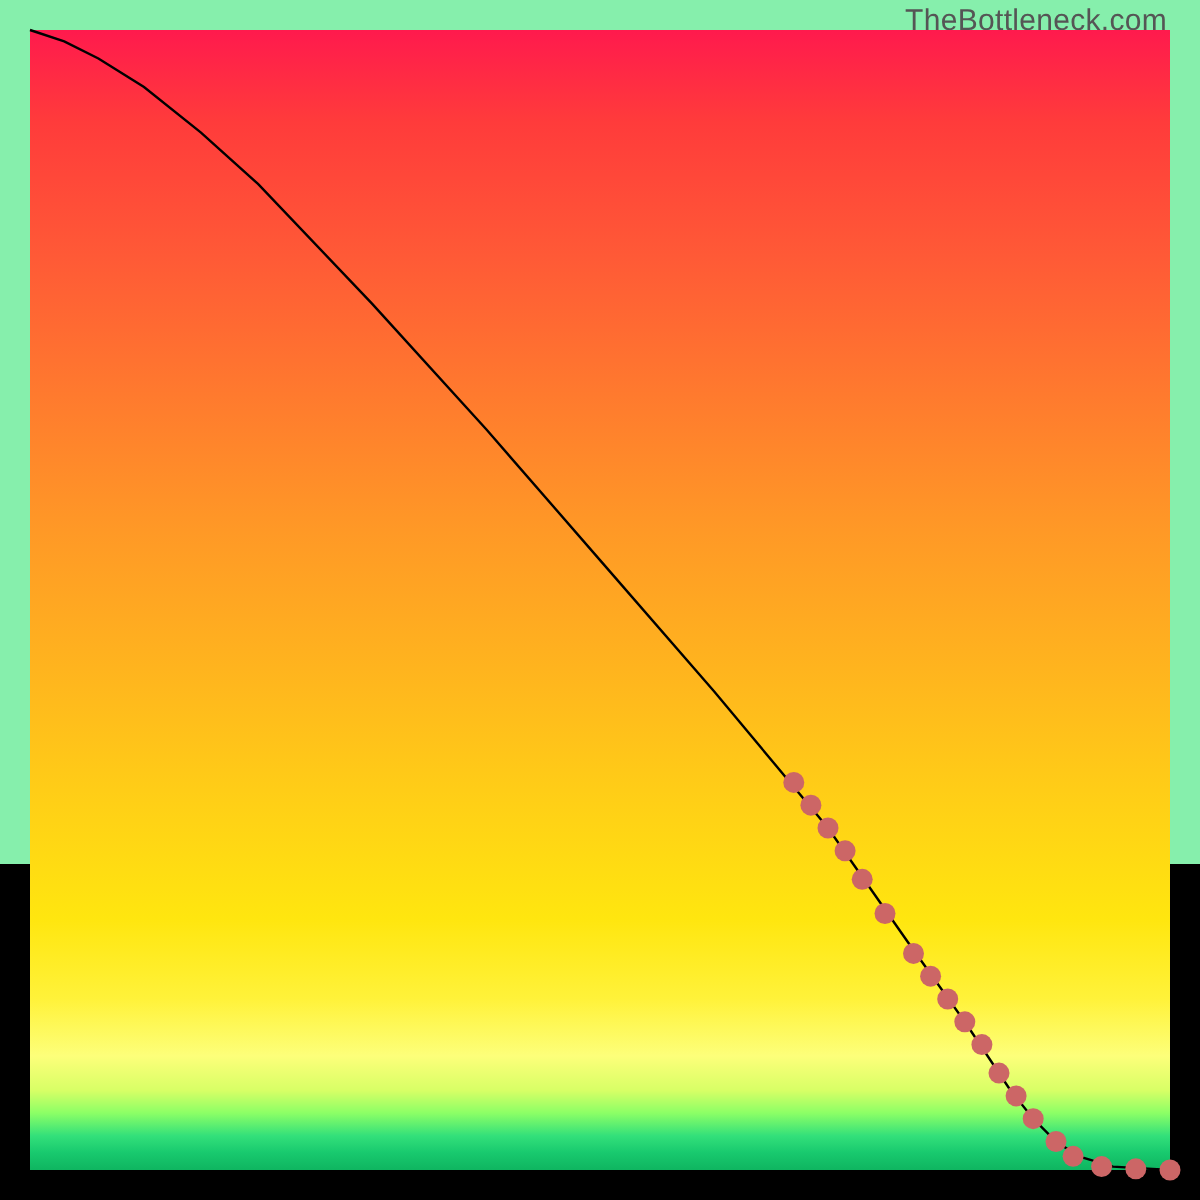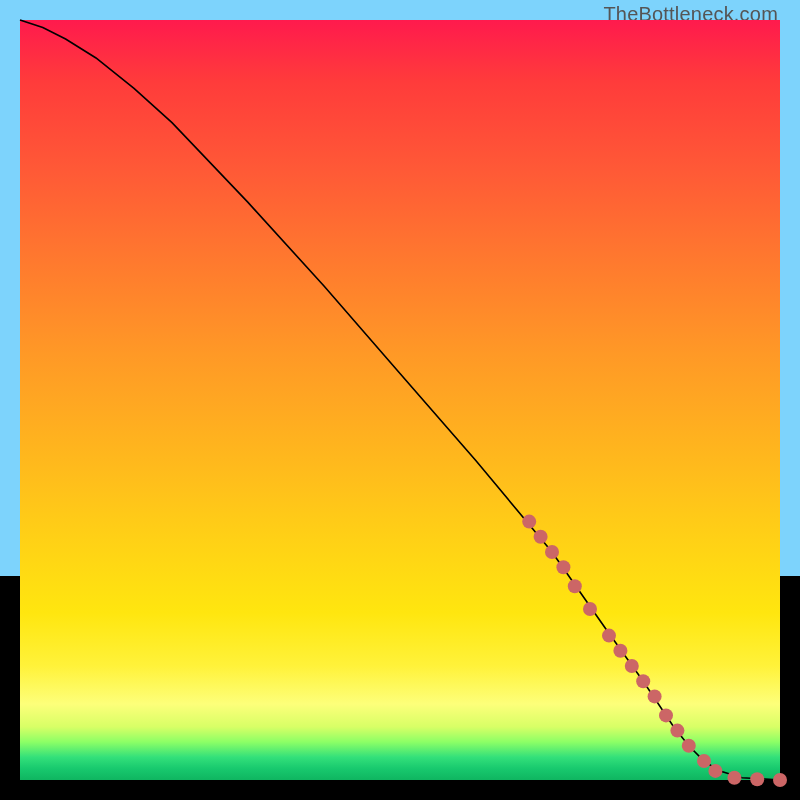--- a/index.html
+++ b/index.html
@@ -8,21 +8,21 @@
     width: 800px;
     height: 800px;
     overflow: hidden;
     background: #000;
     font-family: Arial, Helvetica, sans-serif;
   }
   .frame {
     position: relative;
     width: 800px;
     height: 576px;
-    background: #7dd3fc;
+    background: #86efac;
   }
   .plot {
     position: absolute;
     left: 20px;
     top: 20px;
     width: 760px;
     height: 760px;
     
     background: linear-gradient(
       to bottom,

